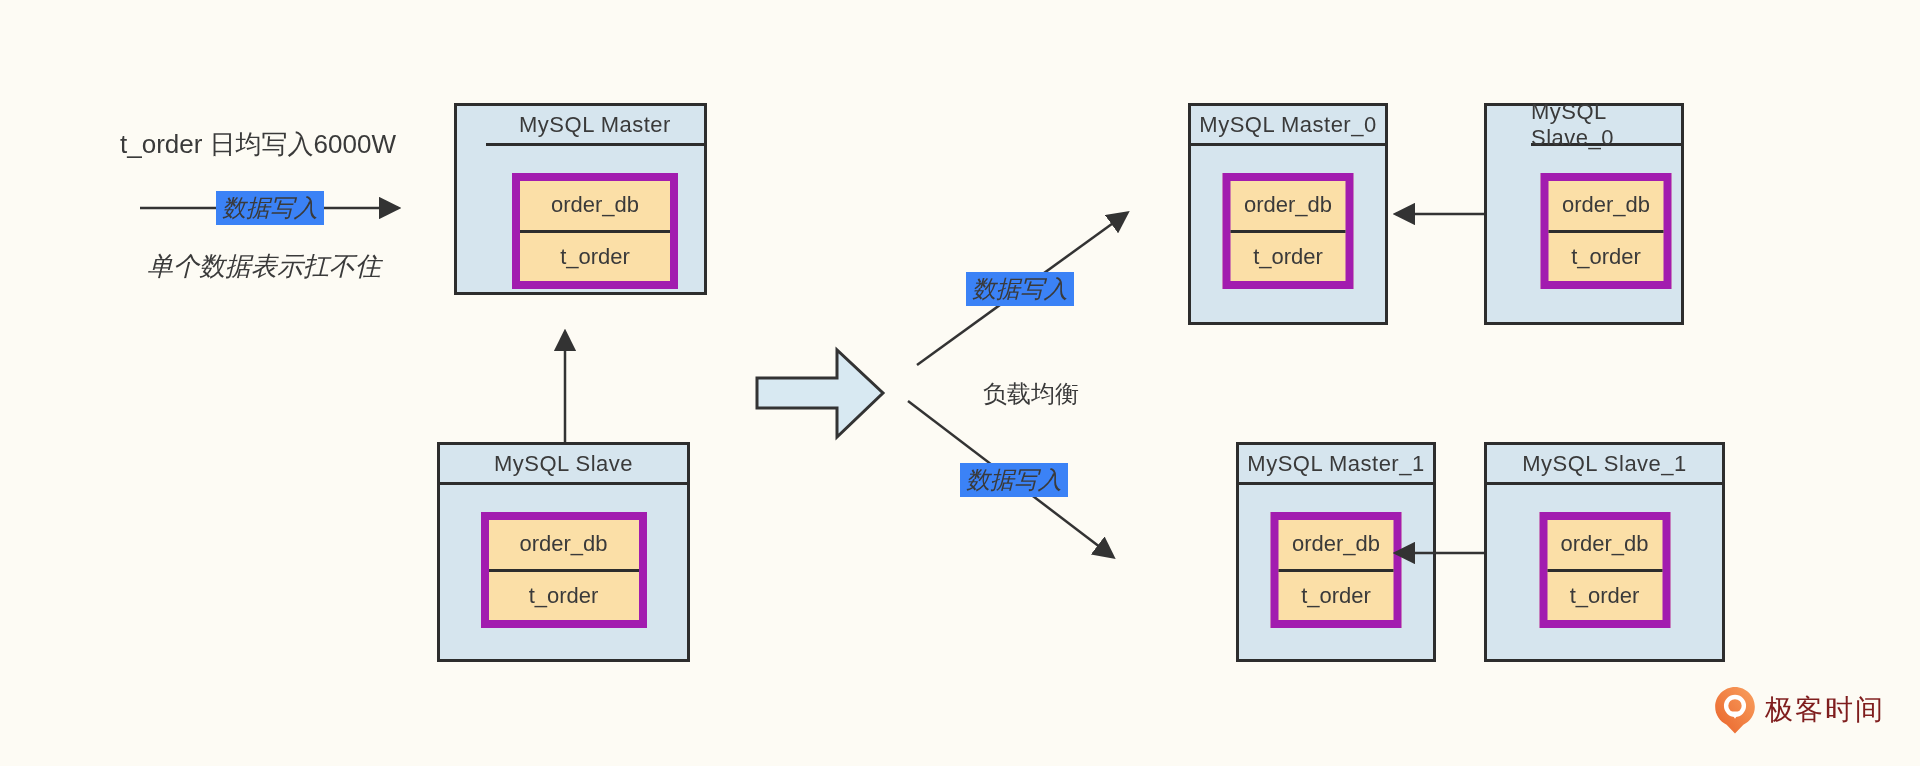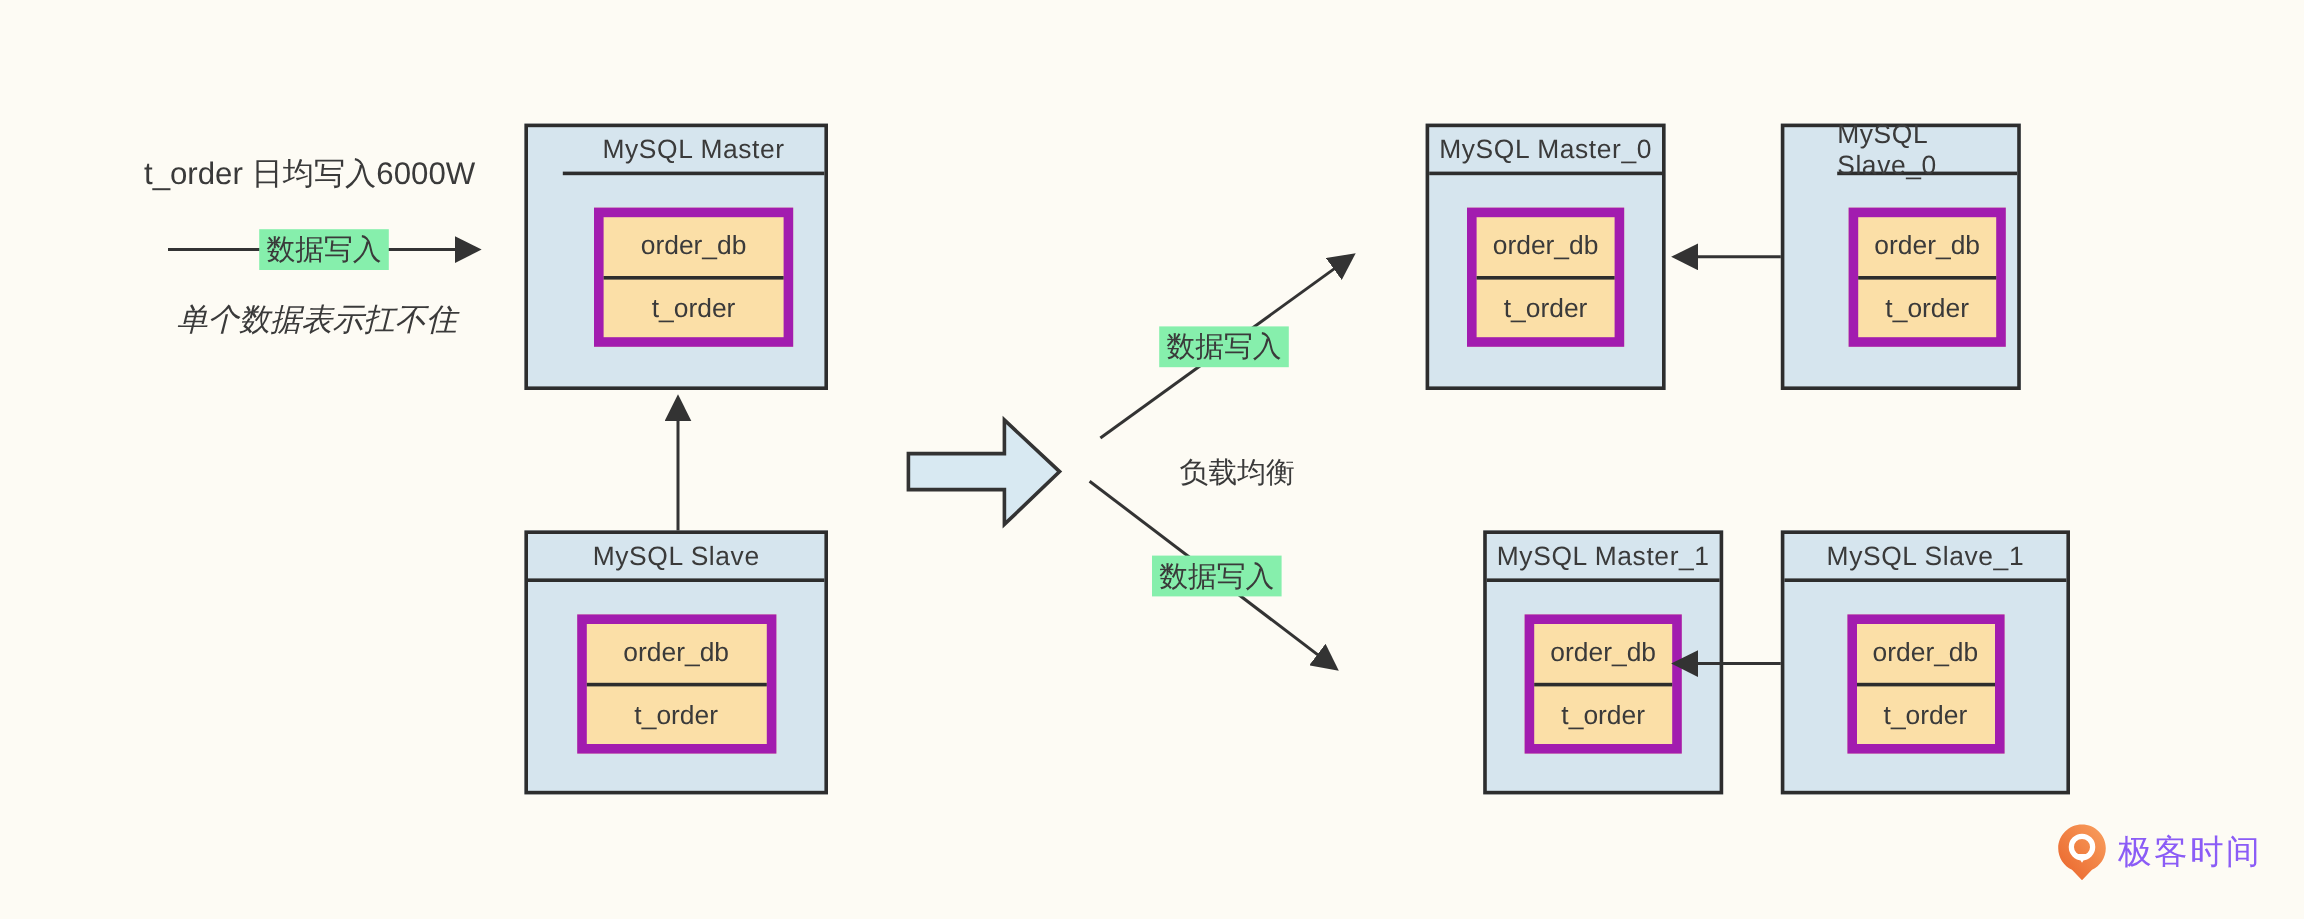--- a/index.html
+++ b/index.html
@@ -66,55 +66,55 @@
     font-size: 26px;
     white-space: nowrap;
   }
   .flow-label {
     position: absolute;
     transform: translate(-50%, -50%);
     font-size: 24px;
     white-space: nowrap;
     padding: 1px 6px;
   }
-  .flow-label.on-line { background: #86efac; }
+  .flow-label.on-line { background: #3b82f6; font-style: italic; }
 
   
   svg.arrows {
     position: absolute;
     left: 0;
     top: 0;
     pointer-events: none;
   }
 
   
   .logo {
     position: absolute;
     left: 1714px;
     top: 686px;
     display: flex;
     align-items: center;
     gap: 9px;
   }
   .logo-text {
     font-size: 28px;
-    color: #8b5cf6;
+    color: #7f1d1d;
     letter-spacing: 2px;
     font-weight: 500;
   }
 </style>
 </head>
 <body>
 
 <div class="canvas">
 
   <div class="note" style="left:120px; top:127px;">t_order 日均写入6000W</div>
   <div class="note" style="left:147px; top:249px;font-style:italic;">单个数据表示扛不住</div>
 
-  <div class="node" style="left:437px; top:103px; width:253px; height:222px;padding-left:29px;">
+  <div class="node" style="left:454px; top:103px; width:253px; height:192px;padding-left:29px;">
     <div class="node-header">MySQL Master</div>
     <div class="node-body">
       <div class="db-table wide">
         <div class="db-cell first">order_db</div>
         <div class="db-cell">t_order</div>
       </div>
     </div>
   </div>
 
   <div class="node" style="left:437px; top:442px; width:253px; height:220px;">

